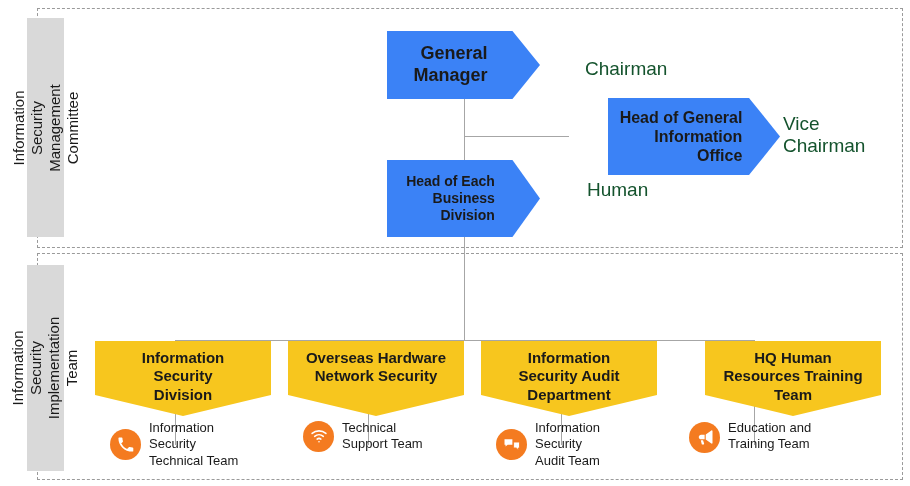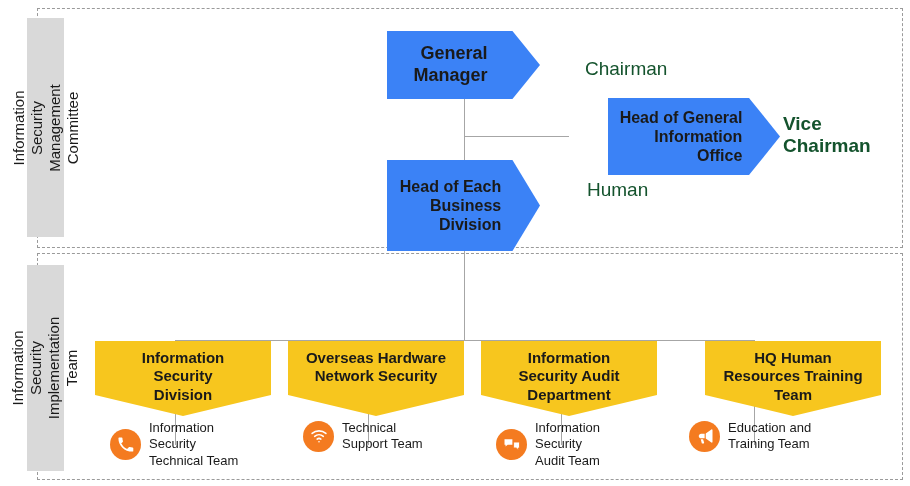--- a/index.html
+++ b/index.html
@@ -76,35 +76,35 @@
   }
   #box-general-manager {
     left: 387px; top: 31px; width: 153px; height: 68px;
     font-size: 18px; padding-right: 26px;
   }
   #box-head-gio {
     left: 568px; top: 98px; width: 172px; height: 77px;
     font-size: 16px; padding-right: 26px; margin-left: 40px;
   }
   #box-head-business {
-    left: 387px; top: 160px; width: 153px; height: 91px;
-    font-size: 16px; padding-right: 26px;
+    left: 387px; top: 160px; width: 153px; height: 77px;
+    font-size: 14px; padding-right: 26px;
   }
 
   .role-label {
     position: absolute;
     color: #14532d;
     font-size: 19px;
     line-height: 1.18;
     white-space: pre-line;
     font-weight: 400;
     margin-left: 31px;
   }
   #role-chairman      { left: 554px; top: 58px; }
-  #role-vice-chairman { left: 752px; top: 113px; font-weight: bold; }
+  #role-vice-chairman { left: 752px; top: 113px; }
   #role-member        { left: 556px; top: 179px; }
 
   
   .dept { position: absolute; }
   .chev-down {
     position: absolute;
     left: 0; top: 0;
     background: #F7C61E;
     color: #1a1a1a;
     font-weight: bold;
@@ -237,21 +237,21 @@
       <div class="team-name">Information
 Security
 Audit Team</div>
     </div>
   </div>
 
   <div class="dept" style="left:674px; top:341px; width:192px; height:125px;">
     <div class="chev-down" style="width:176px; height:75px;margin-left:31px;">HQ Human
 Resources Training
 Team</div>
-    <div class="team-row" style="left:15px; top:79px;">
+    <div class="team-row" style="left:15px; top:79px;align-items:flex-end;">
       <div class="team-icon">
         <svg width="18" height="18" viewBox="0 0 24 24" fill="#ffffff">
           <path d="M20.5 3.2c.6-.5 1.5 0 1.5.8v16c0 .8-.9 1.3-1.5.8L13 15.3V8.7z"></path>
           <path d="M11.5 8.9v6.2H6.8c-1.7 0-3.1-1.4-3.1-3.1s1.4-3.1 3.1-3.1z"></path>
           <path d="M6.4 16.4h3l1.4 4.2c.2.7-.3 1.4-1 1.4H8.6c-.5 0-.9-.3-1-.8z"></path>
         </svg>
       </div>
       <div class="team-name">Education and
 Training Team</div>
     </div>

